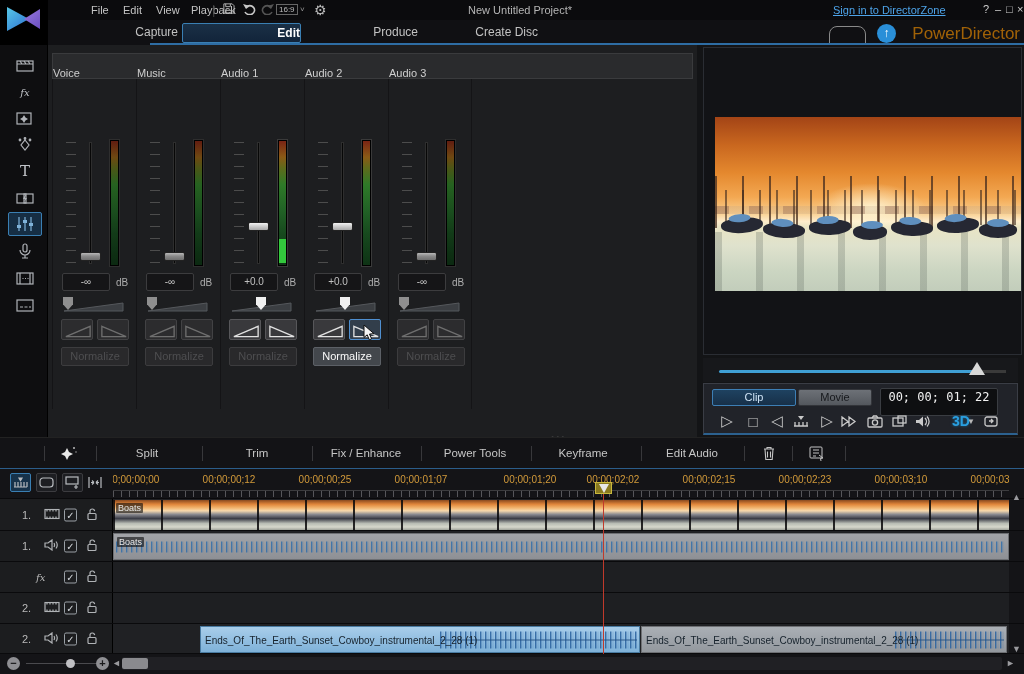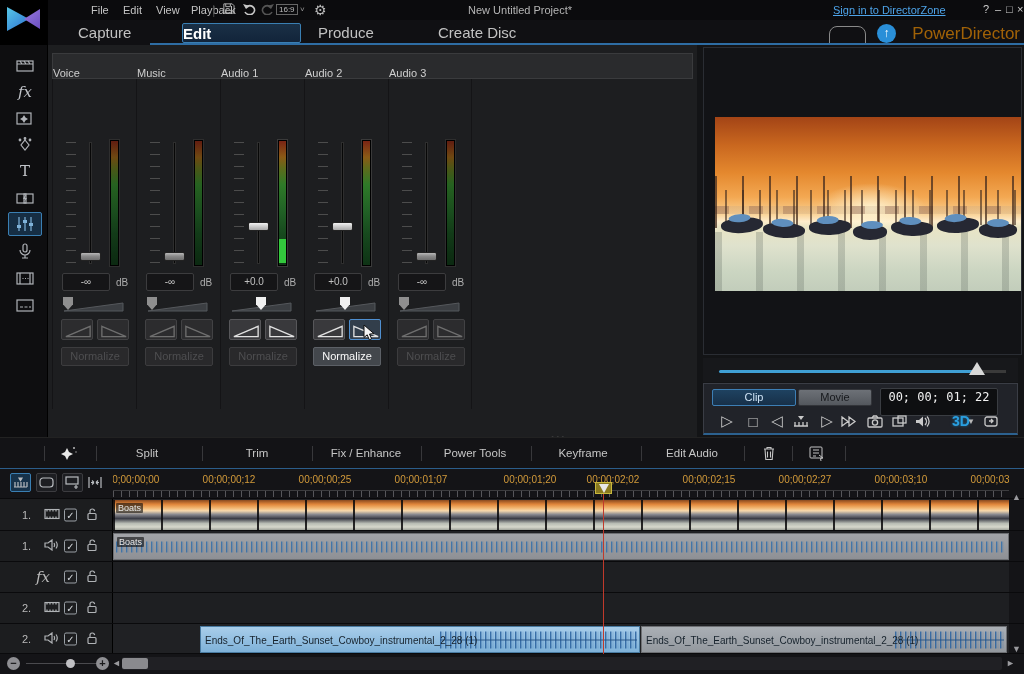--- a/index.html
+++ b/index.html
@@ -16,33 +16,33 @@
   .menu { position:absolute; top:4px; color:#c4c4c4; cursor:default;padding-left:36px; }
   .tb-ic { position:absolute; top:2px; color:#b8b8b8; font-size:13px; }
   #aspectbox { position:absolute; left:276px; top:4px; border:1px solid #666; color:#bbb; font-size:8px; padding:0 2px; height:11px; line-height:10px; }
   #aspect-caret { position:absolute; left:300px; top:5px; color:#999; font-size:8px; }
   #proj-title { position:absolute; left:420px; top:4px; width:200px; text-align:center; color:#b5b5b5; }
   #signin { position:absolute; left:833px; top:4px; color:#4da3e8; text-decoration:underline; }
   .winbtn { position:absolute; top:3px; color:#cfcfcf; font-size:11px; }
 
   
   #modebar { position:absolute; left:48px; top:20px; width:976px; height:25px; background:#101013; }
-  .modetab { position:absolute; top:3px; height:20px; line-height:19px; text-align:left; color:#c2c2c2; font-size:15px; }
+  .modetab { position:absolute; top:3px; height:20px; line-height:19px; text-align:right; color:#c2c2c2; font-size:12px; }
   .modetab.sel { border:1px solid #3a7fb3; background:linear-gradient(180deg,#1a3046,#12243a); color:#fff; font-weight:bold; border-radius:2px; }
   #accentline { position:absolute; left:150px; top:43px; width:874px; height:2px; background:#2e6da4; z-index:4; }
   #app-badge { position:absolute; right:158px; top:26px; border:1px solid #8a8a8a; border-radius:8px; color:#c9c9c9; font-size:9px; padding:14px 7px; letter-spacing:1px;}
   #up-circle { position:absolute; right:128px; top:24px; width:19px; height:19px; border-radius:50%; background:#2a8fd8; color:#fff; text-align:center; line-height:18px; font-size:12px; }
   #brandname { position:absolute; right:4px; top:24px; color:#a16207; font-size:17px; }
 
   
   #sidebar { position:absolute; left:0; top:45px; width:48px; height:392px; background:#0e0e10; border-right:1px solid #000; }
   .side-ic { position:absolute; left:14px; width:22px; height:20px; display:flex; align-items:center; justify-content:center; color:#b0b3b8; }
   .side-ic svg { stroke:#b0b3b8; fill:none; stroke-width:1.2; }
   .side-ic.sel { left:8px; width:34px; height:24px; border:1px solid #3a7fb3; background:#173указ; background:#16округ; background:#162e44; border-radius:2px; }
-  .glyph-fx { font-family:"DejaVu Serif", serif; font-style:italic; font-size:15px; color:#c0c3c8; }
+  .glyph-fx { font-family:"DejaVu Serif", serif; font-style:italic; font-size:10px; color:#c0c3c8; }
   .glyph-T { font-family:"DejaVu Serif", serif; font-size:15px; color:#c0c3c8; }
 
   
   #mixer { position:absolute; left:48px; top:45px; width:649px; height:392px; background:#1d1e20; }
   #mix-head { position:absolute; left:4px; top:8px; width:641px; height:26px; background:#2a2b2d; border:1px solid #3a3b3d; }
   .col-label { position:absolute; top:13px; width:84px; text-align:left; color:#cfcfcf; }
   .ch { position:absolute; top:34px; width:84px; height:330px; border-left:1px solid #141416; }
   .ch:last-of-type { border-right:1px solid #141416; }
   .ticks { position:absolute; left:13px; top:63px; width:10px; height:122px;
      background:repeating-linear-gradient(180deg,#4c4c4c 0 1px,transparent 1px 12px); }
@@ -564,21 +564,21 @@
     </div>
 
     <div id="ruler">
       <span class="rlabel" style="left:20px">00;00;00;00</span>
       <span class="rlabel" style="left:116px">00;00;00;12</span>
       <span class="rlabel" style="left:212px">00;00;00;25</span>
       <span class="rlabel" style="left:308px">00;00;01;07</span>
       <span class="rlabel" style="left:417px">00;00;01;20</span>
       <span class="rlabel" style="left:500px">00;00;02;02</span>
       <span class="rlabel" style="left:596px">00;00;02;15</span>
-      <span class="rlabel" style="left:692px">00;00;02;27</span>
+      <span class="rlabel" style="left:692px">00;00;02;23</span>
       <span class="rlabel" style="left:788px">00;00;03;10</span>
       <span class="rlabel" style="left:884px">00;00;03;22</span>
       <div id="rticks"></div>
     </div>
 
     <div id="tracks">
 
       <div class="trow" style="top:0;height:32px">
         <div class="thead">
           <span class="tnum" style="left:22px">1.</span>

